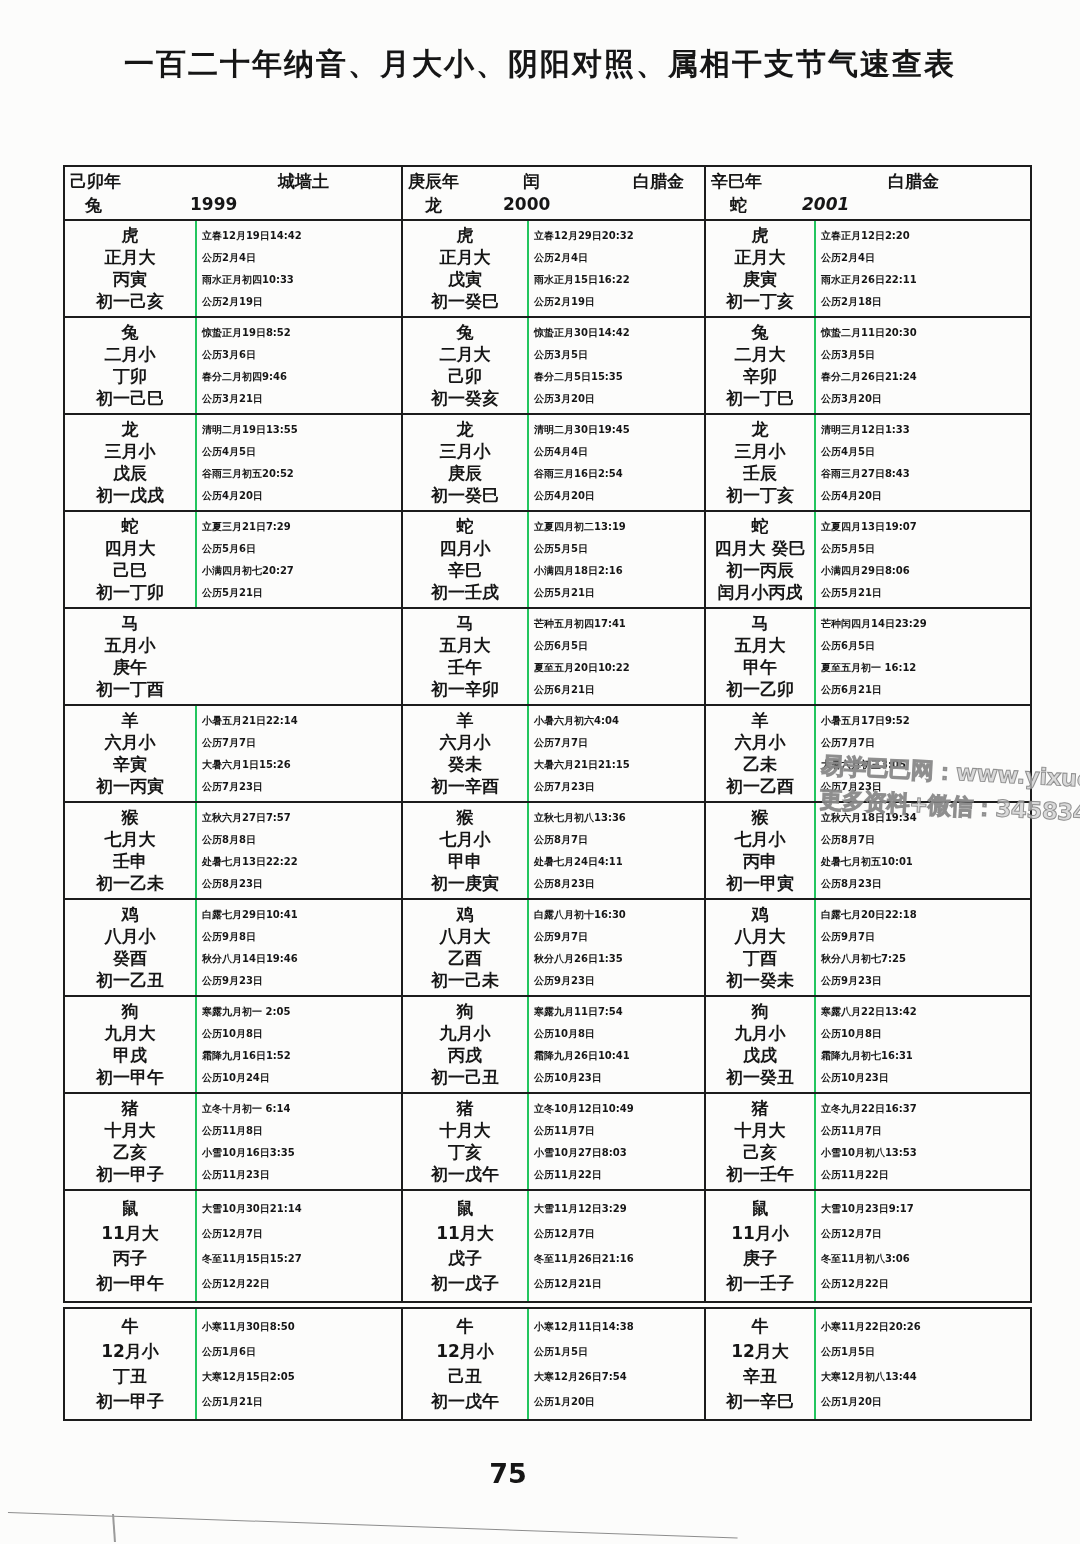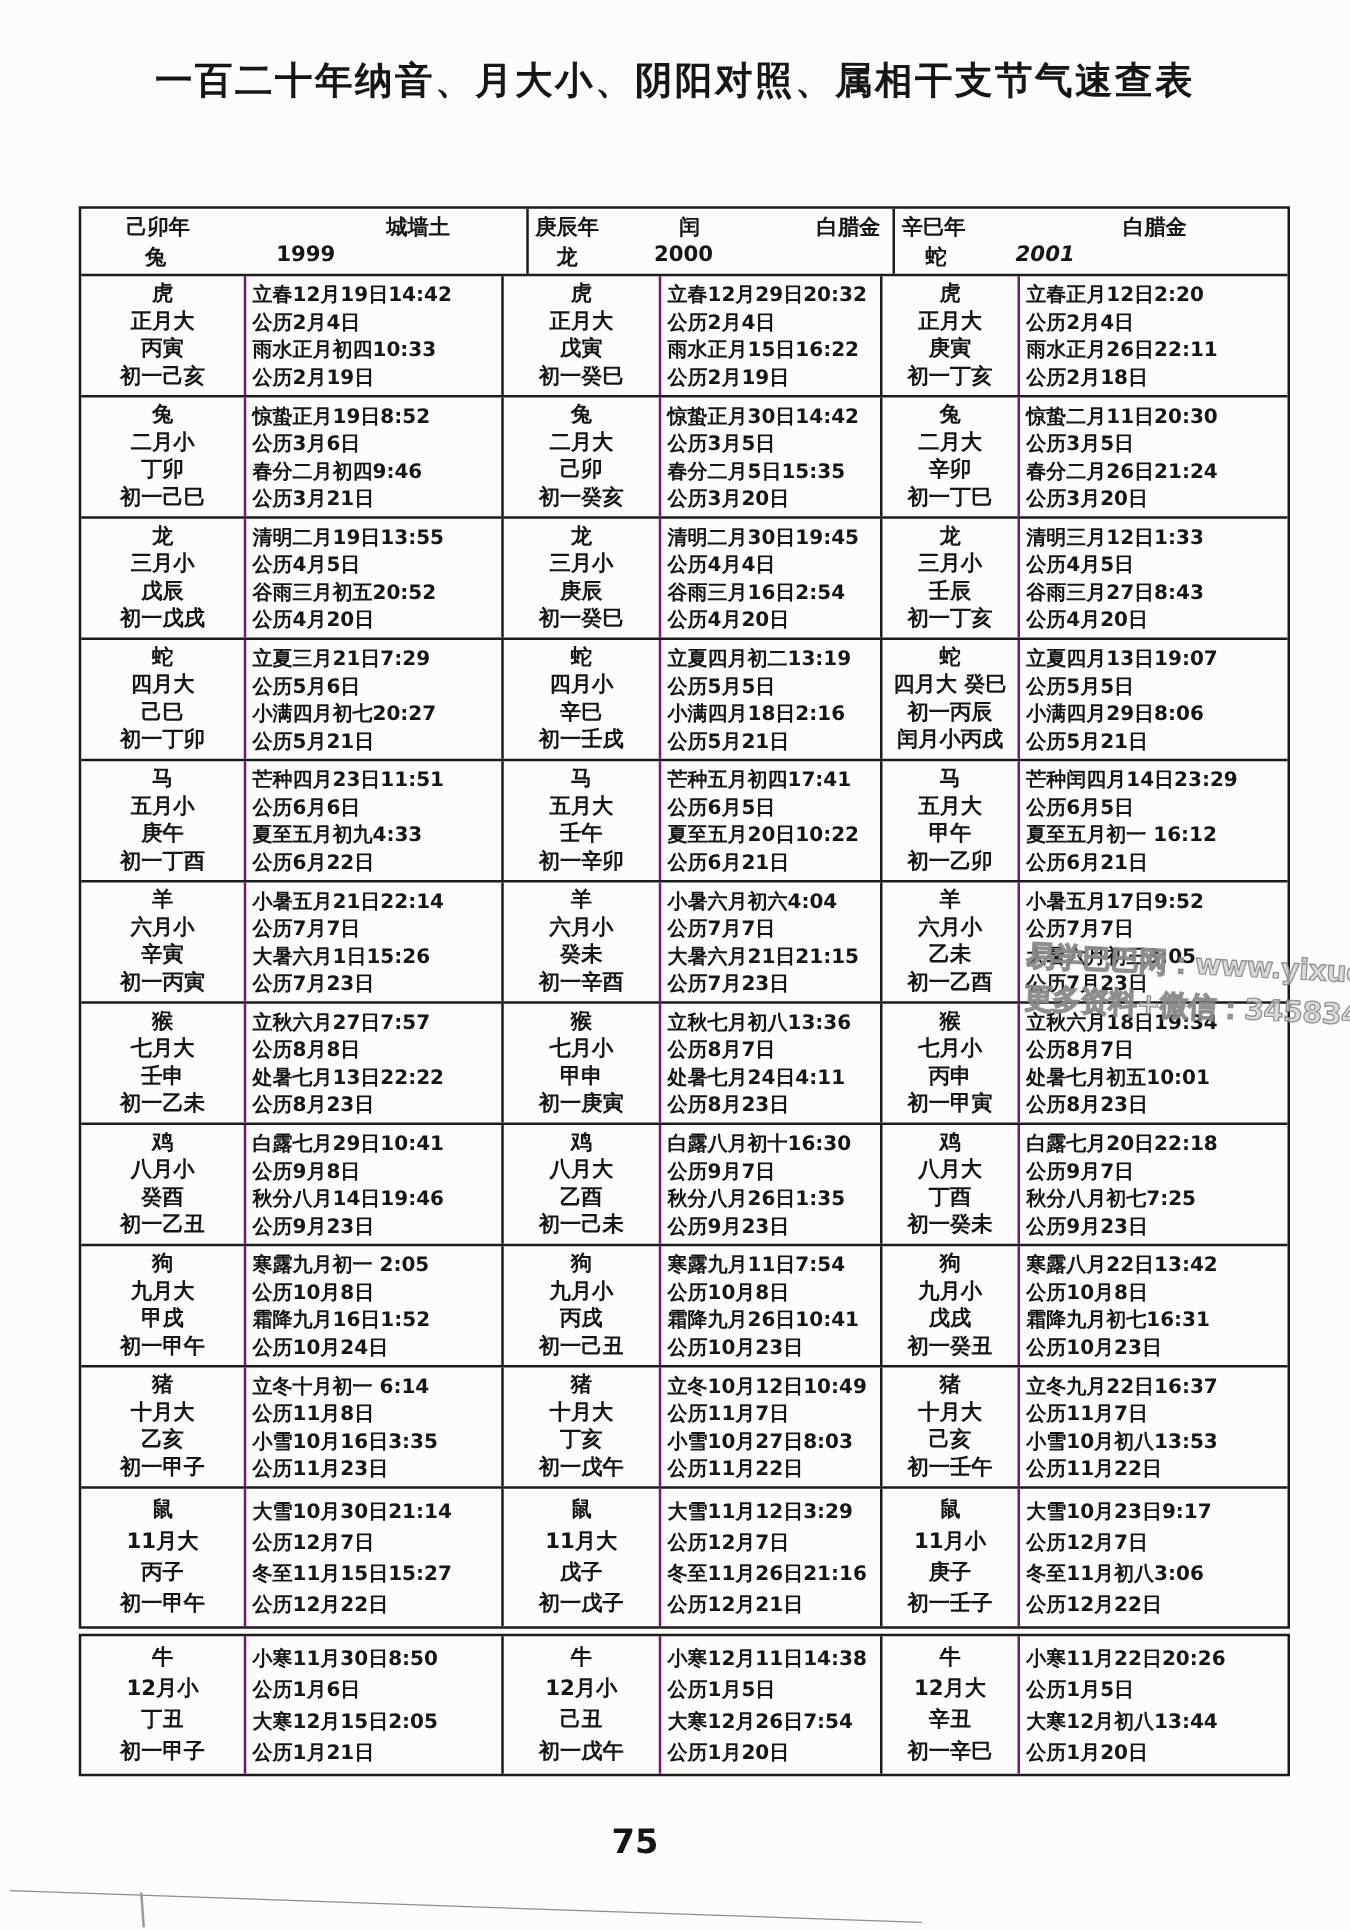--- a/index.html
+++ b/index.html
@@ -13,21 +13,21 @@
     font-size:30px;font-weight:700;letter-spacing:2px;
     font-family:"DejaVu Serif","DejaVu Sans",serif;
   }
   
   .cal-table{
     position:absolute;left:63px;width:969px;
     border:2px solid #1c1c1c;box-sizing:border-box;background:transparent;
   }
   .cal-main{top:165px;}
   .cal-last{top:1307px;}
-  .hdr-row{display:flex;height:54px;border-bottom:2px solid #1c1c1c;box-sizing:border-box;padding-left:31px;}
+  .hdr-row{display:flex;height:54px;border-bottom:2px solid #1c1c1c;box-sizing:border-box;}
   .hdr-cell{position:relative;box-sizing:border-box;font-size:17px;font-weight:600;}
   .hdr-cell span{position:absolute;white-space:nowrap;}
   .c0{width:338px;border-right:2px solid #1c1c1c;}
   .c1{width:303px;border-right:2px solid #1c1c1c;}
   .c2{width:324px;}
   .hc .ganzhi{left:5px;top:3px;}
   .hc .zodiac{top:27px;}
   .hc0 .nayin{left:213px;top:3px;}
   .hc0 .zodiac{left:20px;}
   .hc0 .year{left:125px;top:27px;}
@@ -45,23 +45,23 @@
   .m-cell{display:flex;box-sizing:border-box;}
   .info{
     display:flex;flex-direction:column;justify-content:space-evenly;
     text-align:center;box-sizing:border-box;padding:3px 1px;
     font-size:17px;font-weight:600;line-height:21px;white-space:nowrap;
   }
   .c0 .info{width:130px;}
   .c1 .info{width:124px;}
   .c2 .info{width:108px;}
   .terms{
-    flex:1;border-left:2px solid #701a75;box-sizing:border-box;
+    flex:1;border-left:2px solid #22c55e;box-sizing:border-box;
     display:flex;flex-direction:column;justify-content:space-evenly;
-    padding:3px 2px 3px 5px;font-size:16px;font-weight:600;line-height:21px;white-space:nowrap;
+    padding:3px 2px 3px 5px;font-size:10px;font-weight:600;line-height:21px;white-space:nowrap;
   }
   
   .watermark{
     position:absolute;left:822px;top:748px;width:420px;z-index:5;
     transform:rotate(3deg);transform-origin:left top;pointer-events:none;
     font-weight:700;font-size:23px;line-height:34px;letter-spacing:-0.5px;
     color:rgba(205,205,205,0.72);
     -webkit-text-stroke:1px rgba(128,128,128,0.85);
     white-space:nowrap;
   }
@@ -284,26 +284,20 @@
         </div>
       </div>
       <div class="m-row">
         <div class="m-cell c0">
           <div class="info">
             <div>马</div>
             <div>五月小</div>
             <div>庚午</div>
             <div>初一丁酉</div>
           </div>
-          <div class="terms">
-            <div>芒种四月23日11:51</div>
-            <div>公历6月6日</div>
-            <div>夏至五月初九4:33</div>
-            <div>公历6月22日</div>
-          </div>
         </div>
         <div class="m-cell c1">
           <div class="info">
             <div>马</div>
             <div>五月大</div>
             <div>壬午</div>
             <div>初一辛卯</div>
           </div>
           <div class="terms">
             <div>芒种五月初四17:41</div>

